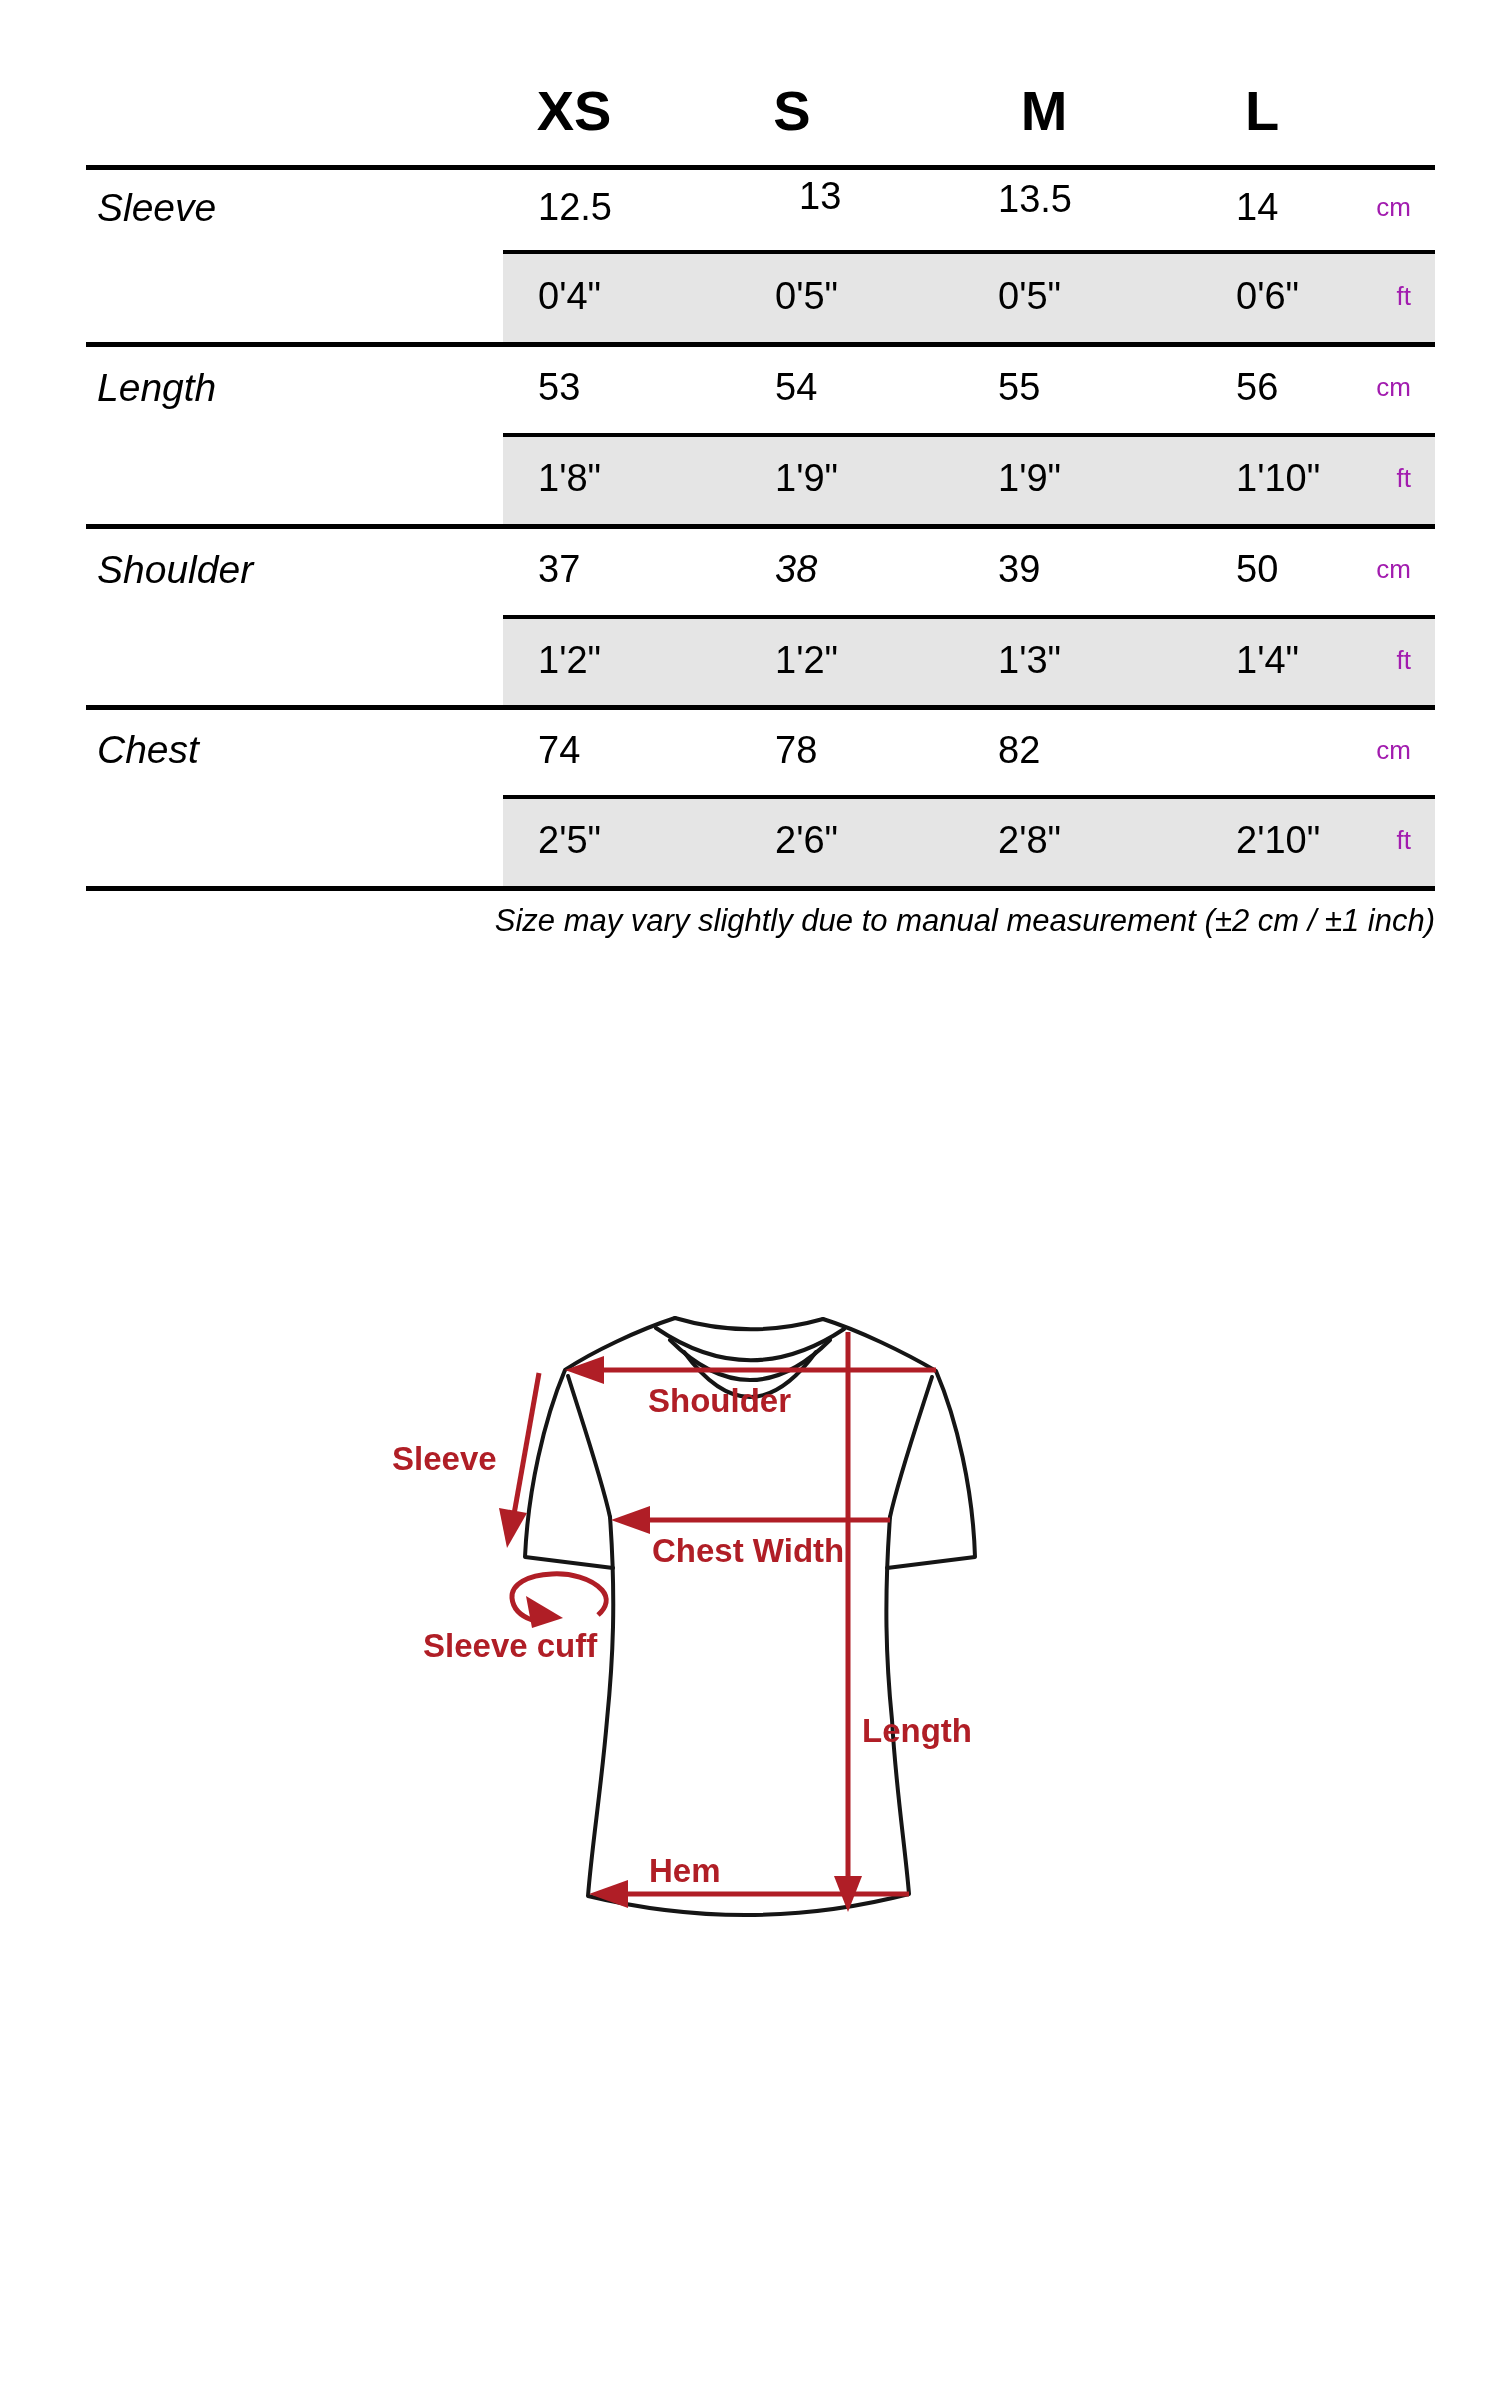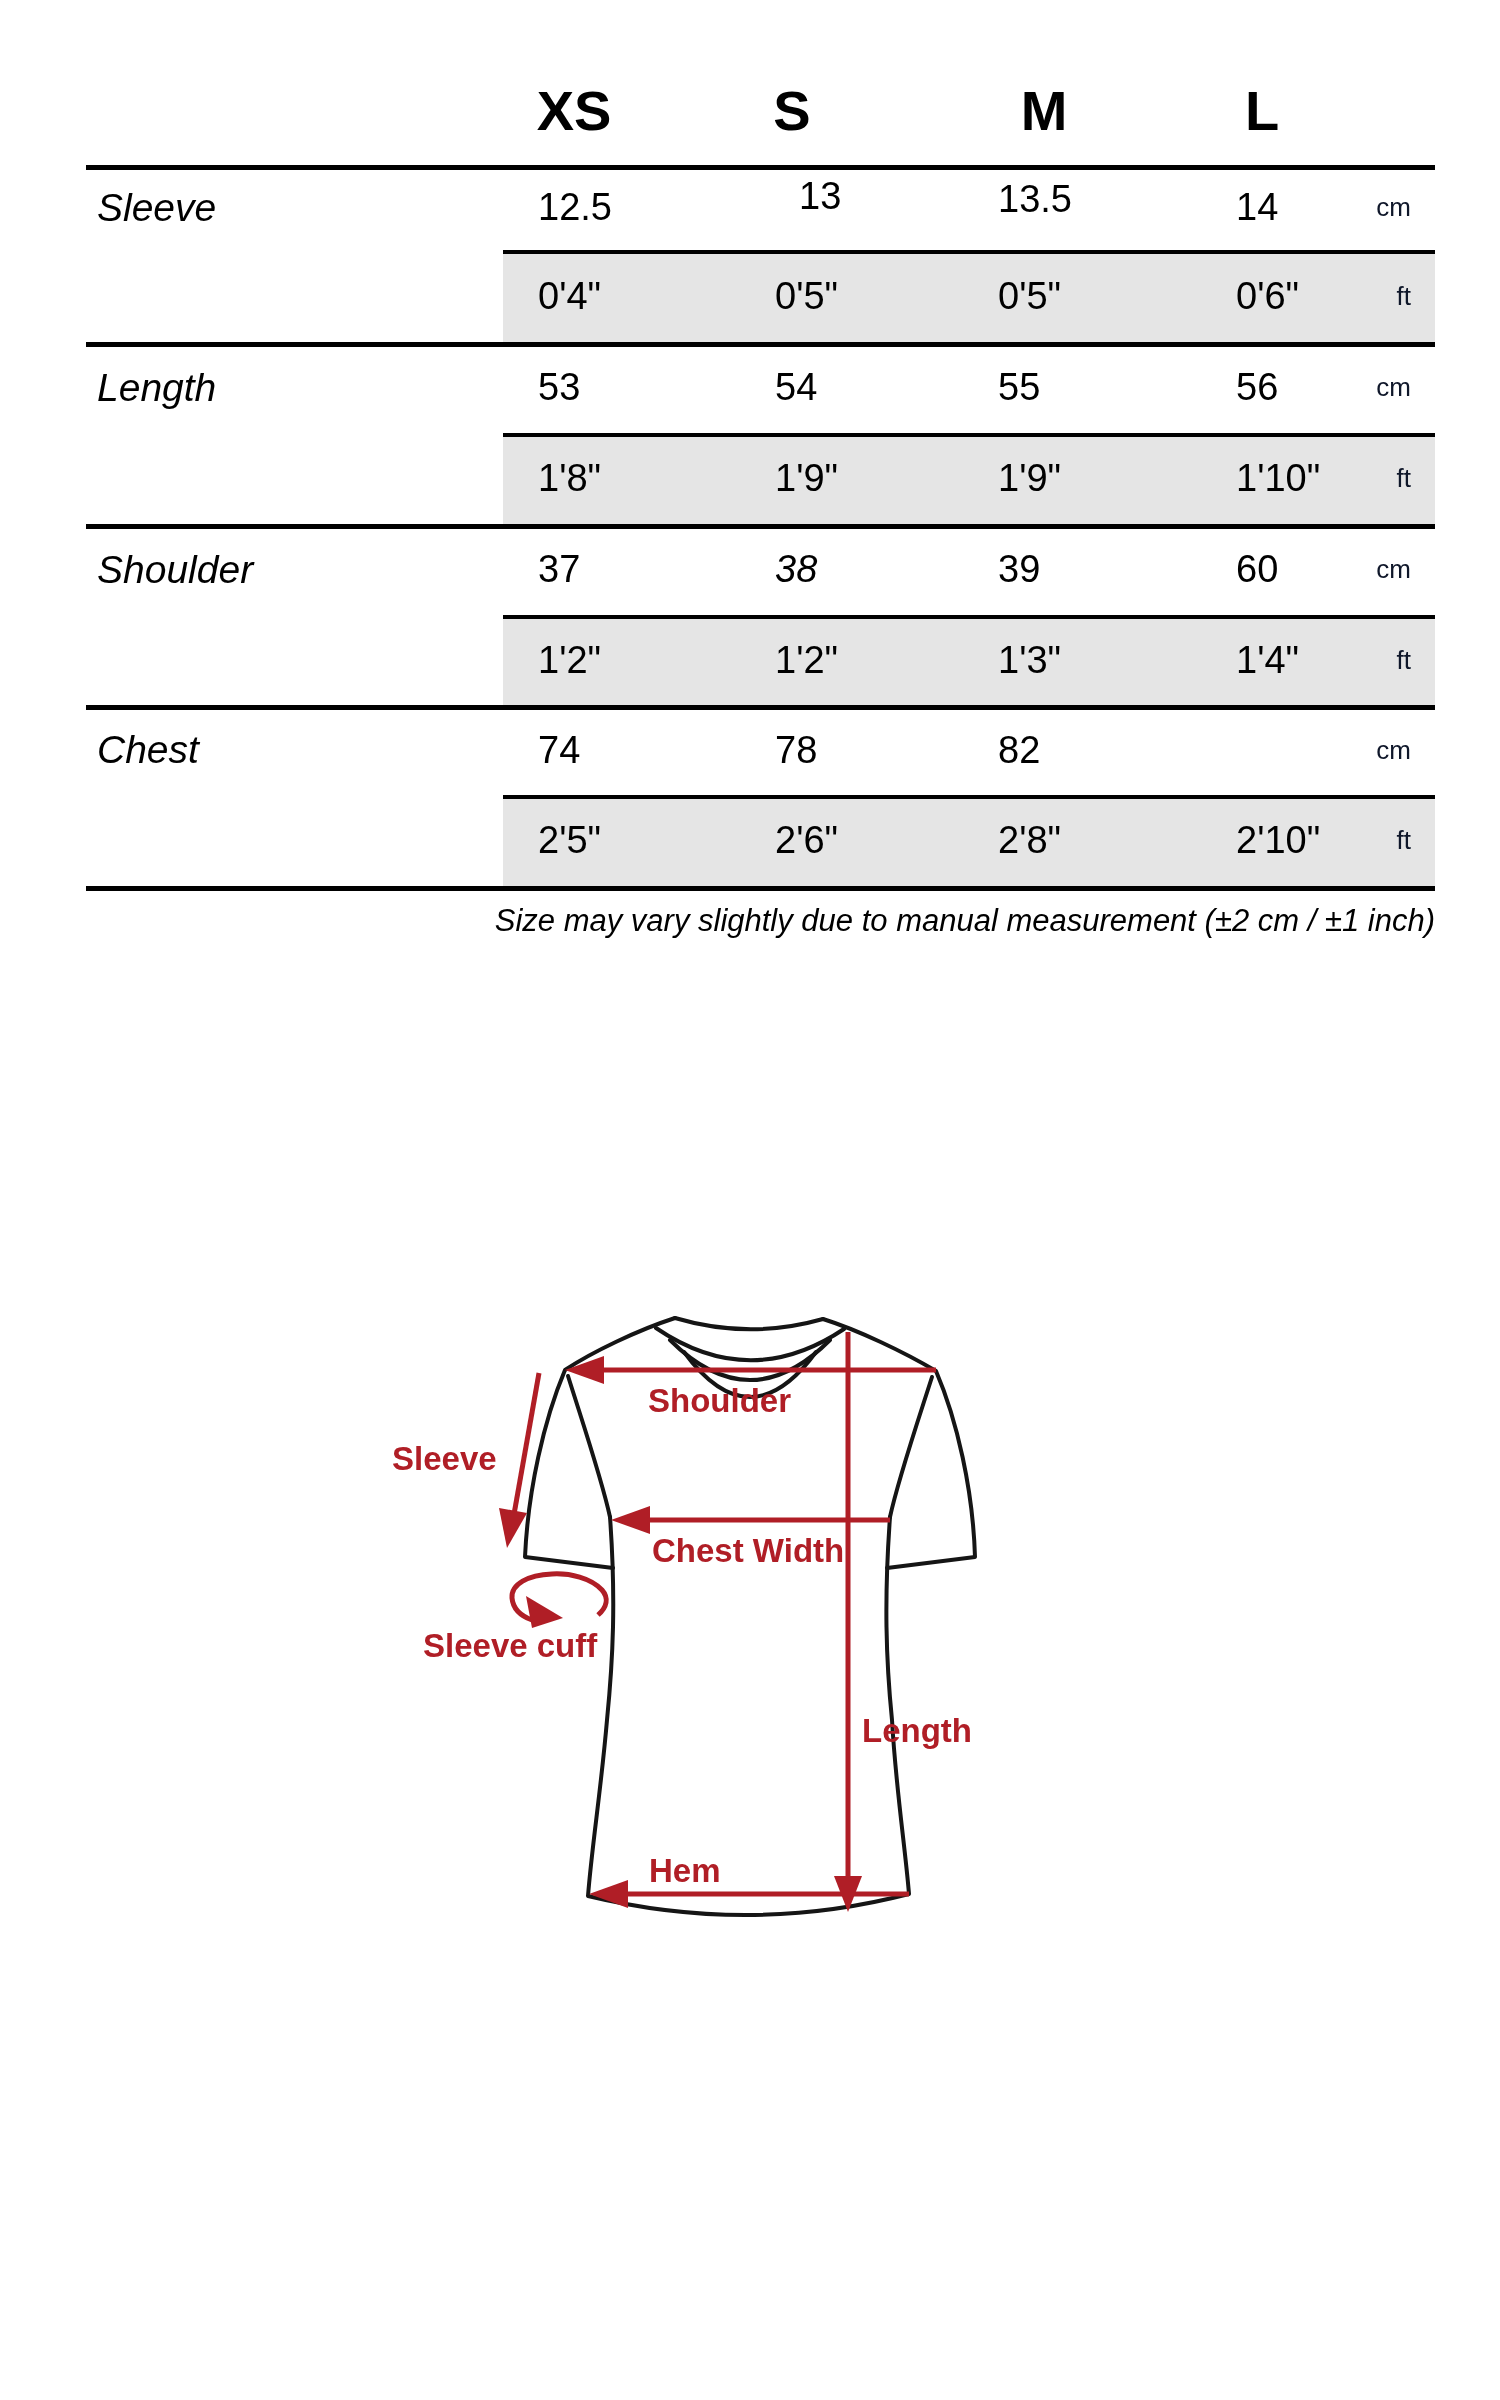--- a/index.html
+++ b/index.html
@@ -23,21 +23,21 @@
     font-size:39px;font-style:italic;
   }
   .val{
     position:absolute;width:215px;
     display:flex;align-items:center;
     font-size:38px;
   }
   .unit{
     position:absolute;left:1203px;width:200px;
     display:flex;align-items:center;justify-content:flex-end;
-    font-size:26px;color:#0f172a;
+    font-size:26px;color:#a21caf;
   }
   .note{
     position:absolute;right:73px;top:903px;
     font-size:31px;font-style:italic;color:#000;
     white-space:nowrap;
   }
   .diagram{position:absolute;left:380px;top:1270px;width:700px;height:700px;}
   .red-label{font-weight:bold;font-size:33px;font-family:"Liberation Sans",sans-serif;}
 </style>
 </head>
@@ -86,21 +86,21 @@
   <div class="val" style="left:530px;top:433px;height:91px;">1'8"</div>
   <div class="val" style="left:767px;top:433px;height:91px;">1'9"</div>
   <div class="val" style="left:990px;top:433px;height:91px;">1'9"</div>
   <div class="val" style="left:1228px;top:433px;height:91px;">1'10"</div>
   <div class="unit" style="top:433px;height:91px;">ft</div>
 
   <div class="row-label" style="top:524px;height:91px;">Shoulder</div>
   <div class="val" style="left:530px;top:524px;height:91px;">37</div>
   <div class="val" style="left:767px;top:524px;height:91px;font-style:italic;">38</div>
   <div class="val" style="left:990px;top:524px;height:91px;">39</div>
-  <div class="val" style="left:1228px;top:524px;height:91px;">60</div>
+  <div class="val" style="left:1228px;top:524px;height:91px;">50</div>
   <div class="unit" style="top:524px;height:91px;">cm</div>
   <div class="val" style="left:530px;top:615px;height:90px;">1'2"</div>
   <div class="val" style="left:767px;top:615px;height:90px;">1'2"</div>
   <div class="val" style="left:990px;top:615px;height:90px;">1'3"</div>
   <div class="val" style="left:1228px;top:615px;height:90px;">1'4"</div>
   <div class="unit" style="top:615px;height:90px;">ft</div>
 
   <div class="row-label" style="top:705px;height:90px;">Chest</div>
   <div class="val" style="left:530px;top:705px;height:90px;">74</div>
   <div class="val" style="left:767px;top:705px;height:90px;">78</div>

